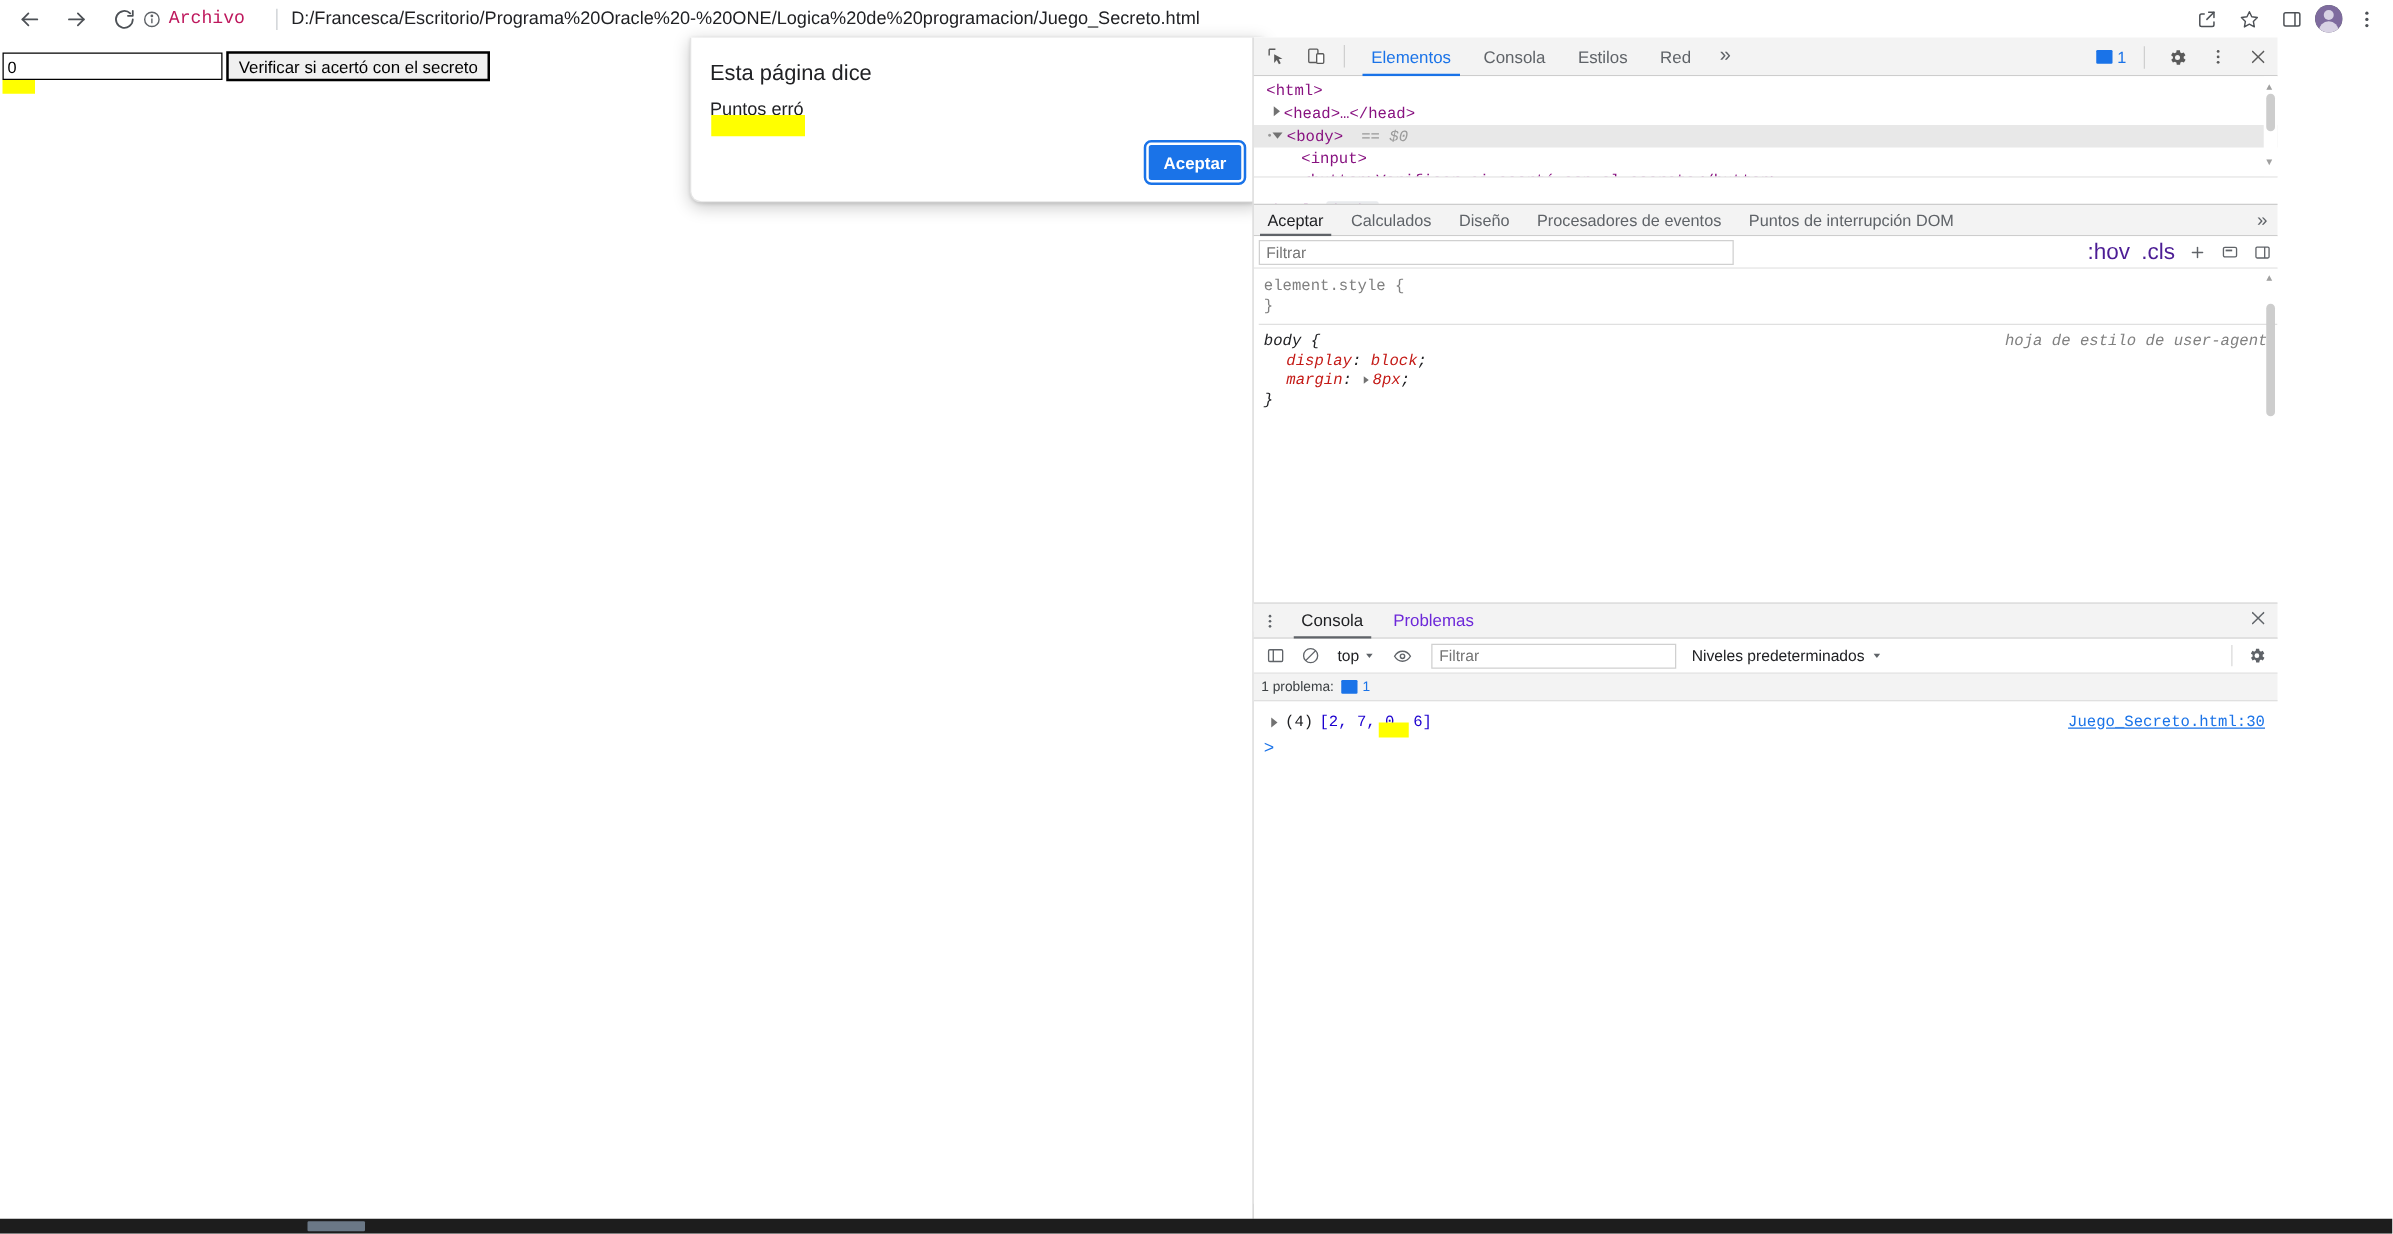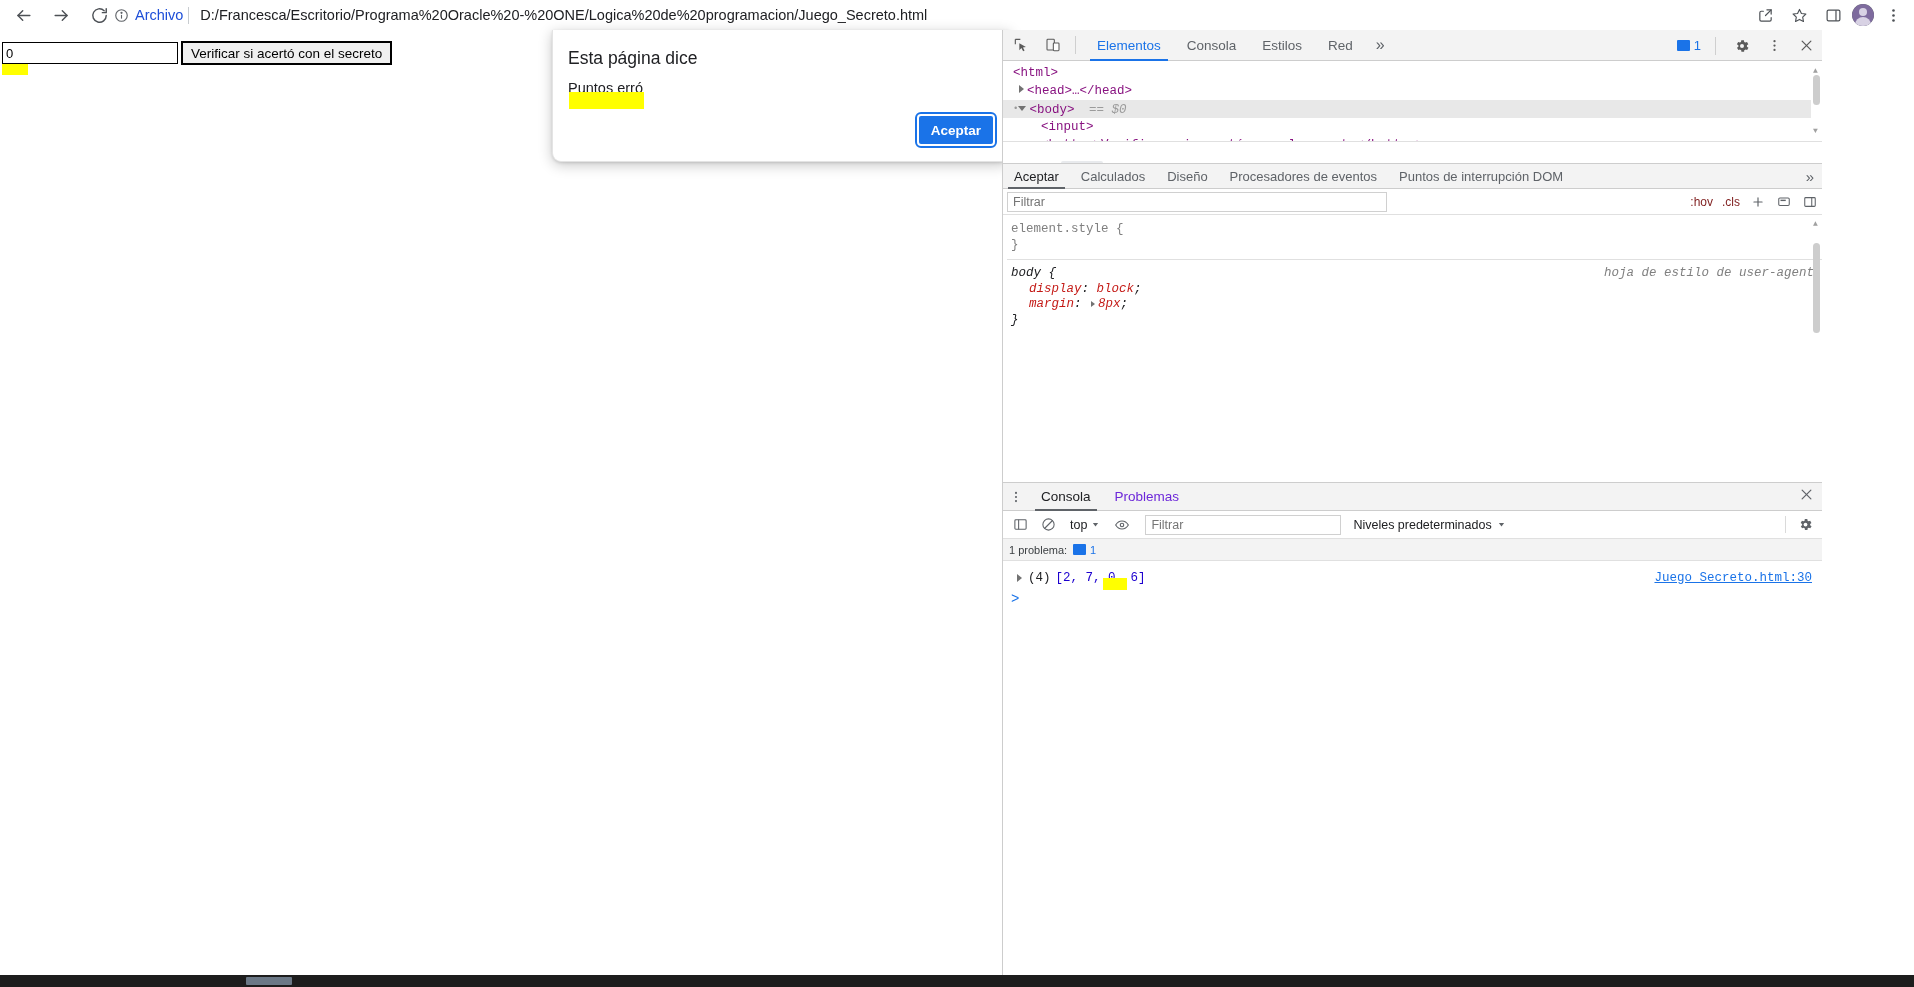--- a/index.html
+++ b/index.html
@@ -22,22 +22,22 @@
     width:38px; height:30px; display:flex; align-items:center; justify-content:center;
     color:#4d5156;
   }
   .nav-btn svg { display:block; }
   .omnibox {
     position:absolute; left:110px; top:2px; height:26px;
     display:flex; align-items:center; gap:0px;
   }
   .info-icon { width:22px; height:22px; display:flex; align-items:center; justify-content:center; }
   .archivo-lbl {
-    font-size:14.5px; color:#1d4ed8; margin-left:3px; margin-right:5px;
-    font-family:Liberation Sans, sans-serif;
+    font-size:14.5px; color:#be185d; margin-left:3px; margin-right:25px;
+    font-family:Liberation Mono, monospace;
   }
   .omni-sep { width:1px; height:17px; background:#c8ccd0; margin-right:11px; }
   .url-text {
     font-size:14.5px; color:#202124; white-space:nowrap;
     font-family:"Liberation Sans", sans-serif;
   }
   .chrome-right {
     position:absolute; right:6px; top:0; height:30px; display:flex; align-items:center; gap:4px;
   }
   .cr-btn { width:30px; height:30px; display:flex; align-items:center; justify-content:center; color:#4d5156; }
@@ -197,21 +197,21 @@
   .filter-row {
     height:26px; background:#fff; border-bottom:1px solid #e0e0e0;
     display:flex; align-items:center; position:relative;
   }
   .filter-input {
     margin-left:4px; width:380px; height:20px; border:1px solid #d0d0d0; background:#fff;
     font-size:12.5px; color:#5f6368; padding:0 5px; outline:none;
     font-family:"Liberation Sans", sans-serif;
   }
   .filter-right { position:absolute; right:4px; display:flex; align-items:center; gap:9px; }
-  .f-link { font-size:12px; color:#7f1d1d; }
+  .f-link { font-size:18px; color:#4c1d95; }
   .f-ic { width:17px;height:17px; display:flex;align-items:center;justify-content:center; color:#5f6368; }
 
   
   .css-pane {
     position:relative; background:#fff; height:290px; overflow:hidden;
     font-family:"Liberation Mono", monospace; font-size:12.5px; line-height:15.5px;
     padding:7px 0 0 4px; color:#333;
   }
   .rule { padding-left:4px; }
   .rule-sep { border-bottom:1px solid #e0e0e0; margin:6px 0 6px 0; }

